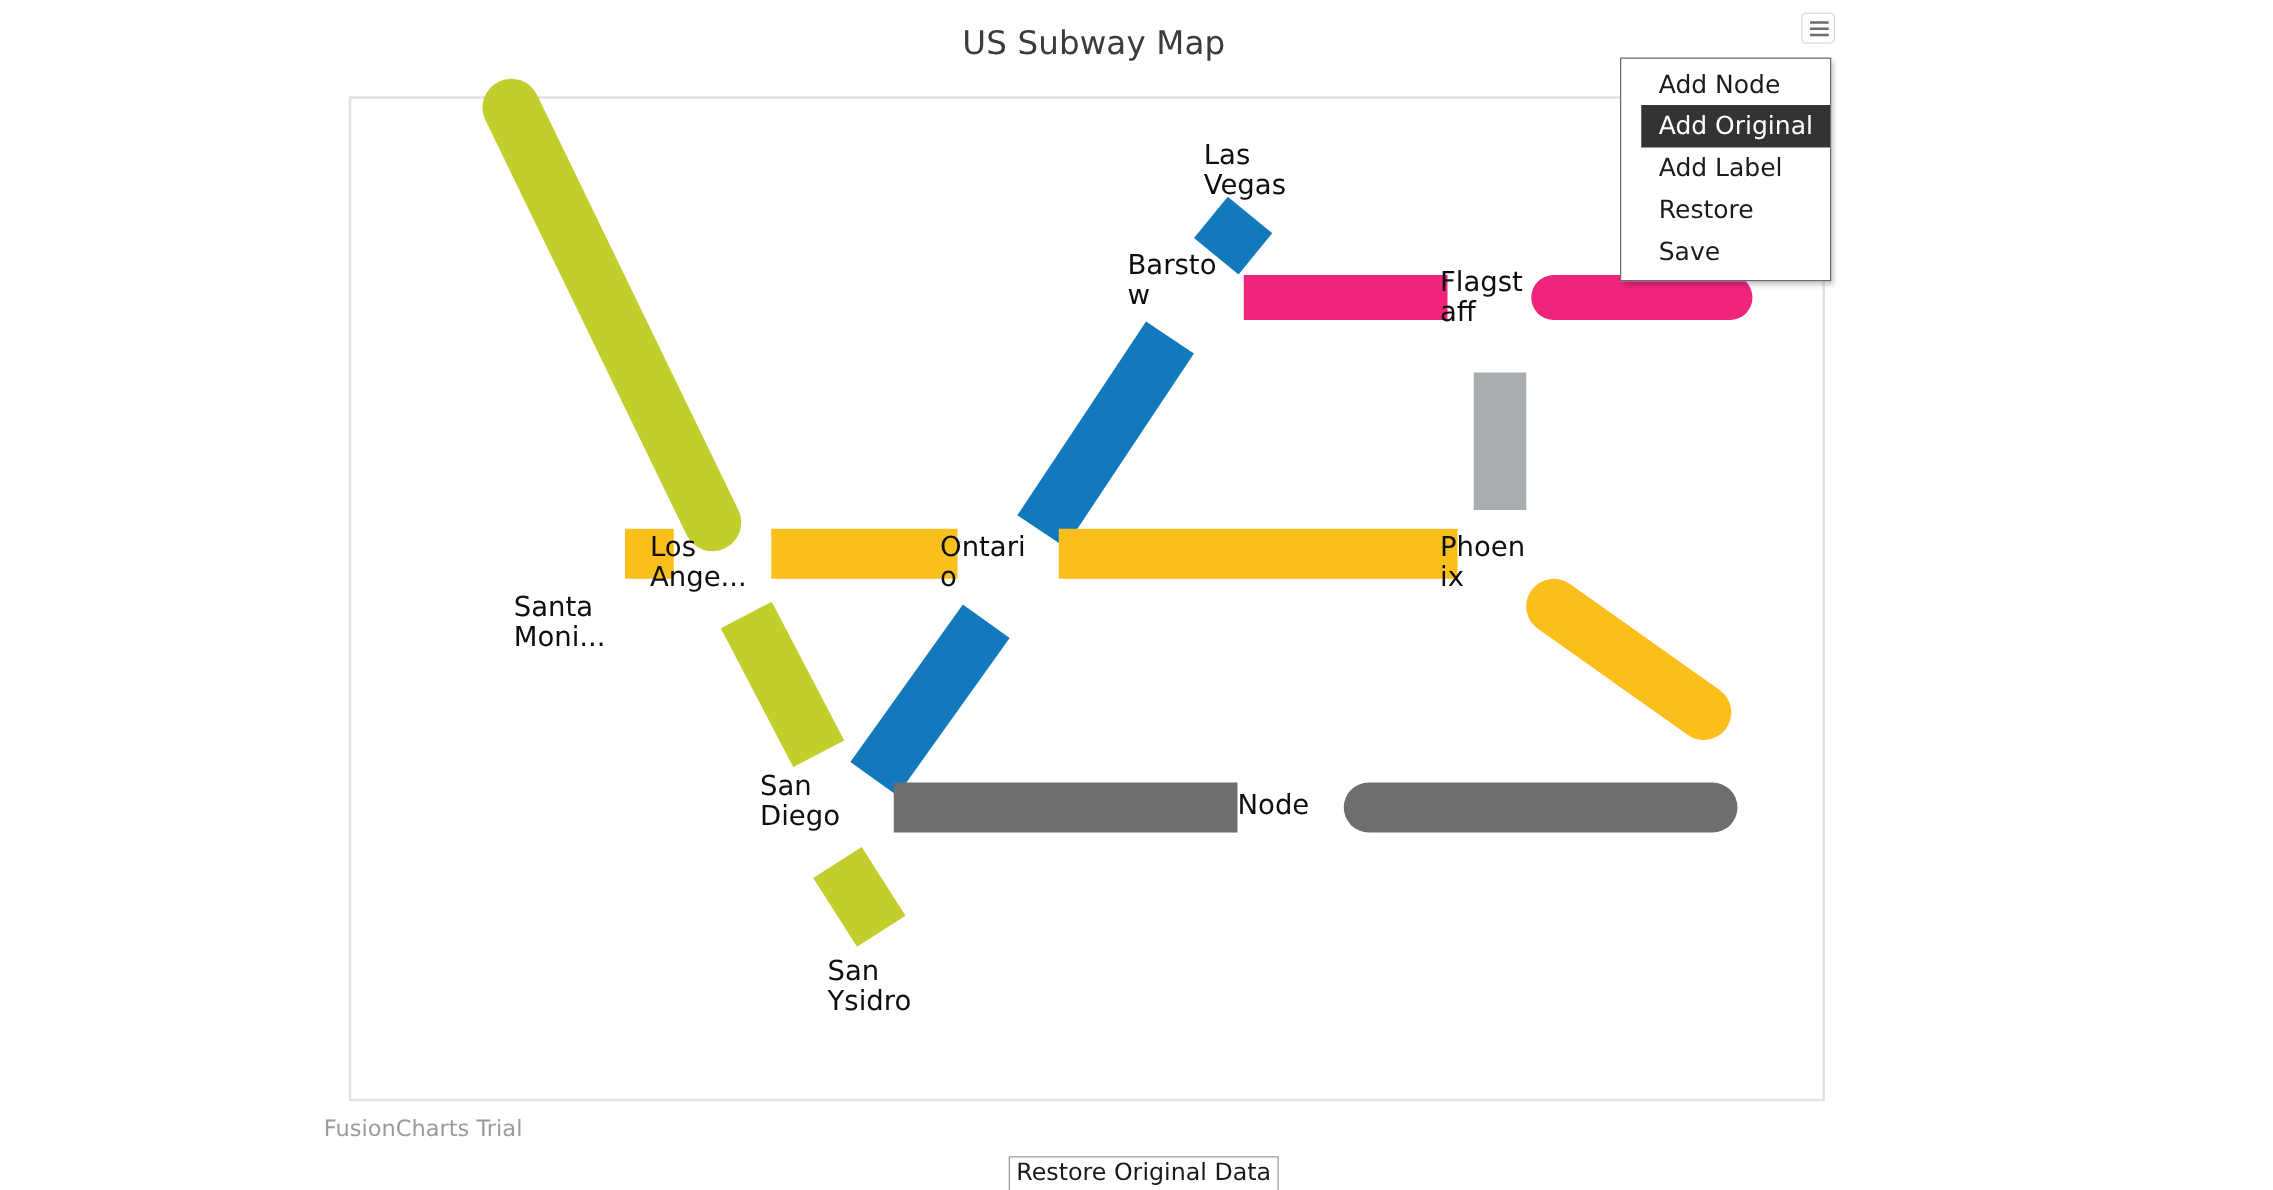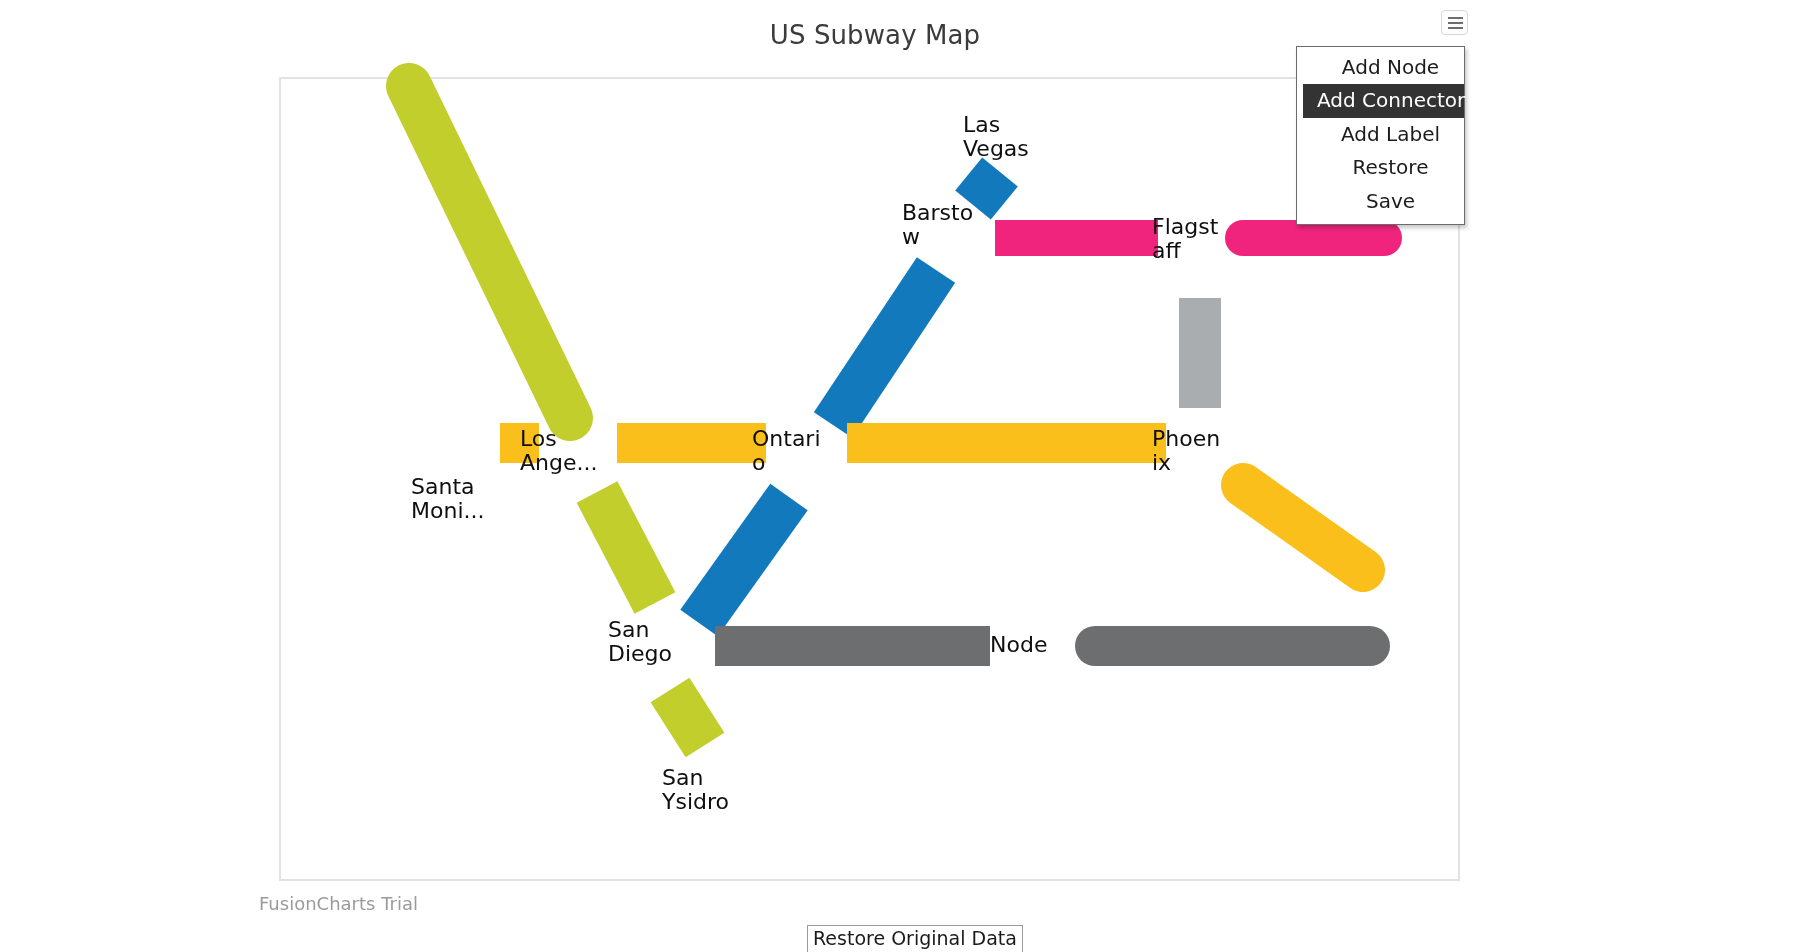--- a/index.html
+++ b/index.html
@@ -56,23 +56,22 @@
   
   .context-menu {
     position: absolute;
     top: 46px;
     left: 1296px;
     width: 169px;
     background: #ffffff;
     border: 1px solid #6b6b6b;
     box-shadow: 2px 3px 4px rgba(0,0,0,0.22);
     z-index: 40;
-    padding: 4px 0 6px 6px;
+    padding: 4px 0 6px 16px;
     box-sizing: border-box;
-    text-align: center;
   }
   .menu-item {
     font-size: 20px;
     color: #1c1c1c;
     padding: 3px 0 4px 14px;
     line-height: 1.32;
     white-space: nowrap;
     cursor: pointer;
     font-family: "DejaVu Sans", sans-serif;
   }
@@ -241,21 +240,21 @@
 Ysidro</div>
 
   <div class="menu-button">
     <span class="bar b1"></span>
     <span class="bar b2"></span>
     <span class="bar b3"></span>
   </div>
 
   <div class="context-menu">
     <div class="menu-item">Add Node</div>
-    <div class="menu-item selected">Add Connector</div>
+    <div class="menu-item selected">Add Original</div>
     <div class="menu-item">Add Label</div>
     <div class="menu-item">Restore</div>
     <div class="menu-item">Save</div>
   </div>
 
   <div class="watermark">FusionCharts Trial</div>
 
   <div class="restore-button">Restore Original Data</div>
 
 </div>

